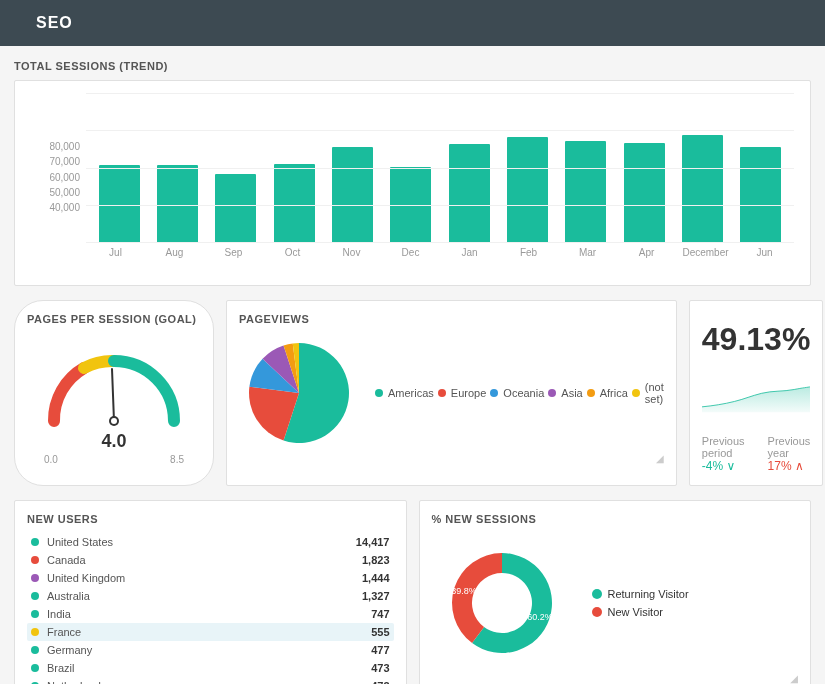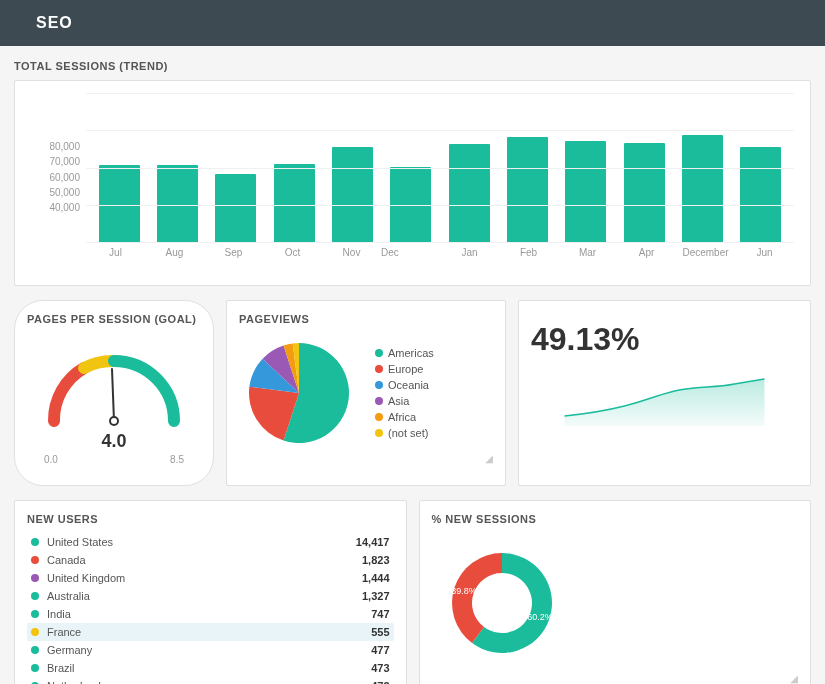--- a/index.html
+++ b/index.html
@@ -35,21 +35,21 @@
 
     
     .gauge-container { display: flex; flex-direction: column; align-items: center; padding: 8px 0; }
     .gauge-svg { width: 160px; height: 90px; }
     .gauge-values { display: flex; justify-content: space-between; width: 140px; font-size: 10px; color: #999; margin-top: 2px; }
     .gauge-current { font-size: 18px; font-weight: bold; color: #333; text-align: center; }
 
     
     .pie-section { display: flex; align-items: center; gap: 16px; }
     .pie-svg { width: 120px; height: 120px; flex-shrink: 0; }
-    .legend { display: flex; flex-direction: column; gap: 4px; }
+    .legend { display: flex; gap: 4px; }
     .legend-item { display: flex; align-items: center; gap: 5px; font-size: 11px; color: #555; }
     .legend-dot { width: 8px; height: 8px; border-radius: 50%; flex-shrink: 0; }
 
     
     .bounce-value { font-size: 32px; font-weight: bold; color: #333; margin: 8px 0; }
     .bounce-sparkline { width: 100%; height: 60px; }
     .bounce-footer { display: flex; gap: 20px; margin-top: 6px; }
     .bounce-period { font-size: 11px; color: #999; }
     .bounce-delta { font-size: 12px; }
     .delta-down { color: #1abc9c; }
@@ -143,21 +143,21 @@
                 </div>
               </div>
           </div>
         </div>
         <div style="margin-left:55px; display:flex;" id="bar-labels-row">
             <div class="bar-label" style="flex: 1 1 0%; text-align: center;">Jul</div>
             <div class="bar-label" style="flex: 1 1 0%; text-align: center;">Aug</div>
             <div class="bar-label" style="flex: 1 1 0%; text-align: center;">Sep</div>
             <div class="bar-label" style="flex: 1 1 0%; text-align: center;">Oct</div>
             <div class="bar-label" style="flex: 1 1 0%; text-align: center;">Nov</div>
-            <div class="bar-label" style="flex: 1 1 0%; ">Dec</div>
+            <div class="bar-label" style="flex: 1 1 0%; text-align: center;">Dec</div>
             <div class="bar-label" style="flex: 1 1 0%; text-align: center;">Jan</div>
             <div class="bar-label" style="flex: 1 1 0%; text-align: center;">Feb</div>
             <div class="bar-label" style="flex: 1 1 0%; text-align: center;">Mar</div>
             <div class="bar-label" style="flex: 1 1 0%; text-align: center;">Apr</div>
             <div class="bar-label" style="flex: 1 1 0%; text-align: center;">December</div>
             <div class="bar-label" style="flex: 1 1 0%; text-align: center;">Jun</div>
           </div>
       </div>
     </div>
   </div>
@@ -233,20 +233,30 @@
       <svg class="bounce-sparkline" viewBox="0 0 200 60">
         <defs>
           <linearGradient id="sparkGrad" x1="0" y1="0" x2="0" y2="1">
             <stop offset="0%" stop-color="#1abc9c" stop-opacity="0.3"></stop>
             <stop offset="100%" stop-color="#1abc9c" stop-opacity="0.05"></stop>
           </linearGradient>
         </defs>
         <path d="M0,50 C20,48 40,45 60,40 C80,35 90,30 110,25 C130,20 150,22 170,18 C185,15 195,14 200,13" fill="none" stroke="#1abc9c" stroke-width="1.5"></path>
         <path d="M0,50 C20,48 40,45 60,40 C80,35 90,30 110,25 C130,20 150,22 170,18 C185,15 195,14 200,13 L200,60 L0,60 Z" fill="url(#sparkGrad)"></path>
       </svg>
+      <div class="bounce-footer">
+        <div>
+          <div class="bounce-period">Previous period</div>
+          <div class="bounce-delta delta-down">-4% ∨</div>
+        </div>
+        <div>
+          <div class="bounce-period">Previous year</div>
+          <div class="bounce-delta delta-up">17% ∧</div>
+        </div>
+      </div>
     </div>
 
   </div>
 
   <div class="bottom-row">
 
     <div class="card new-users-card">
       <div class="section-title">NEW USERS</div>
       <div class="users-table" id="users-table">
           <div class="users-row">
@@ -300,19 +310,29 @@
 
     <div class="card new-sessions-card">
       <div class="section-title">% NEW SESSIONS</div>
       <div class="new-sessions-content">
         <svg class="donut-svg" viewBox="0 0 140 140" id="sessions-donut">
             <path d="M70,20 A50,50 0 1 1 40.10475084712408,110.07834924354384 L52.062850508274444,94.0470095461263 A30,30 0 1 0 70,40 Z" fill="#1abc9c"></path>
             <text x="107.96384579961179" y="86.59946078621218" text-anchor="middle" font-size="9" fill="#fff">60.2%</text>
             <path d="M40.10475084712408,110.07834924354384 A50,50 0 0 1 69.99999999999999,20 L70,40 A30,30 0 0 0 52.062850508274444,94.0470095461263 Z" fill="#e74c3c"></path>
             <text x="32.03615420038821" y="61.40053921378783" text-anchor="middle" font-size="9" fill="#fff">39.8%</text>
           </svg>
+        <div class="ns-legend" id="sessions-legend">
+            <div class="ns-legend-item">
+              <div class="ns-dot" style="background: rgb(26, 188, 156);"></div>
+              <span>Returning Visitor</span>
+            </div>
+            <div class="ns-legend-item">
+              <div class="ns-dot" style="background: rgb(231, 76, 60);"></div>
+              <span>New Visitor</span>
+            </div>
+          </div>
       </div>
       <div class="resize-handle">◢</div>
     </div>
 
   </div>
 
 </div>
 
 </body></html>

